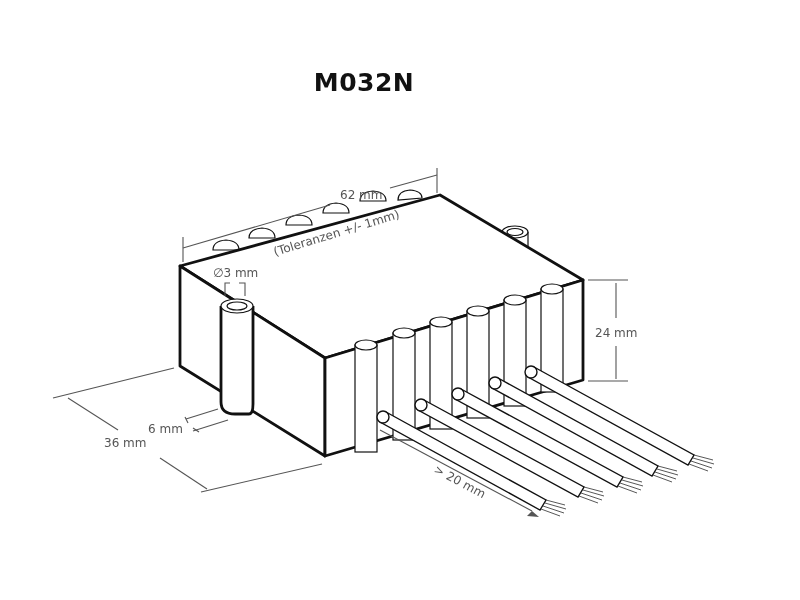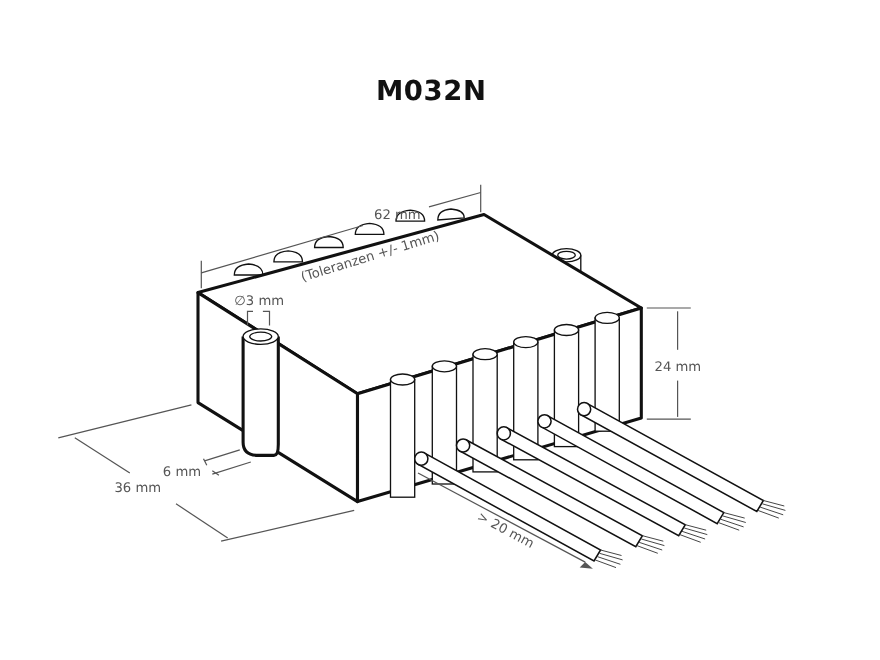--- a/index.html
+++ b/index.html
@@ -1,17 +1,17 @@
 <!DOCTYPE html>
 <html><head>
   <meta charset="utf-8">
   <style>
     html, body { margin: 0; padding: 0; background: #ffffff; }
     body { width: 800px; height: 600px; position: relative; overflow: hidden; font-family: "DejaVu Sans", sans-serif; }
-    .title { position: absolute; left: 0; top: 68px; width: 728px; text-align: center; font-family: "DejaVu Sans", sans-serif; font-weight: bold; font-size: 25px; color: #111; letter-spacing: 0.5px; margin-left: 28px; }
+    .title { position: absolute; left: 0; top: 68px; width: 728px; text-align: center; font-family: "DejaVu Sans", sans-serif; font-weight: bold; font-size: 25px; color: #111; letter-spacing: 0.5px; }
     svg { position: absolute; left: 0; top: 0; }
     .dim { fill: #555; font-family: "DejaVu Sans", sans-serif; font-size: 12px; }
     .dline { stroke: #555; stroke-width: 1.1; fill: none; }
     .outline { stroke: #111; stroke-width: 2.8; fill: #fff; stroke-linejoin: round; }
     .thin { stroke: #111; stroke-width: 1.2; fill: #fff; }
     .thinl { stroke: #111; stroke-width: 1.2; fill: none; }
     .wire { stroke: #111; stroke-width: 1.4; fill: #fff; }
     .strand { stroke: #444; stroke-width: 0.9; fill: none; }
   </style>
 </head>

